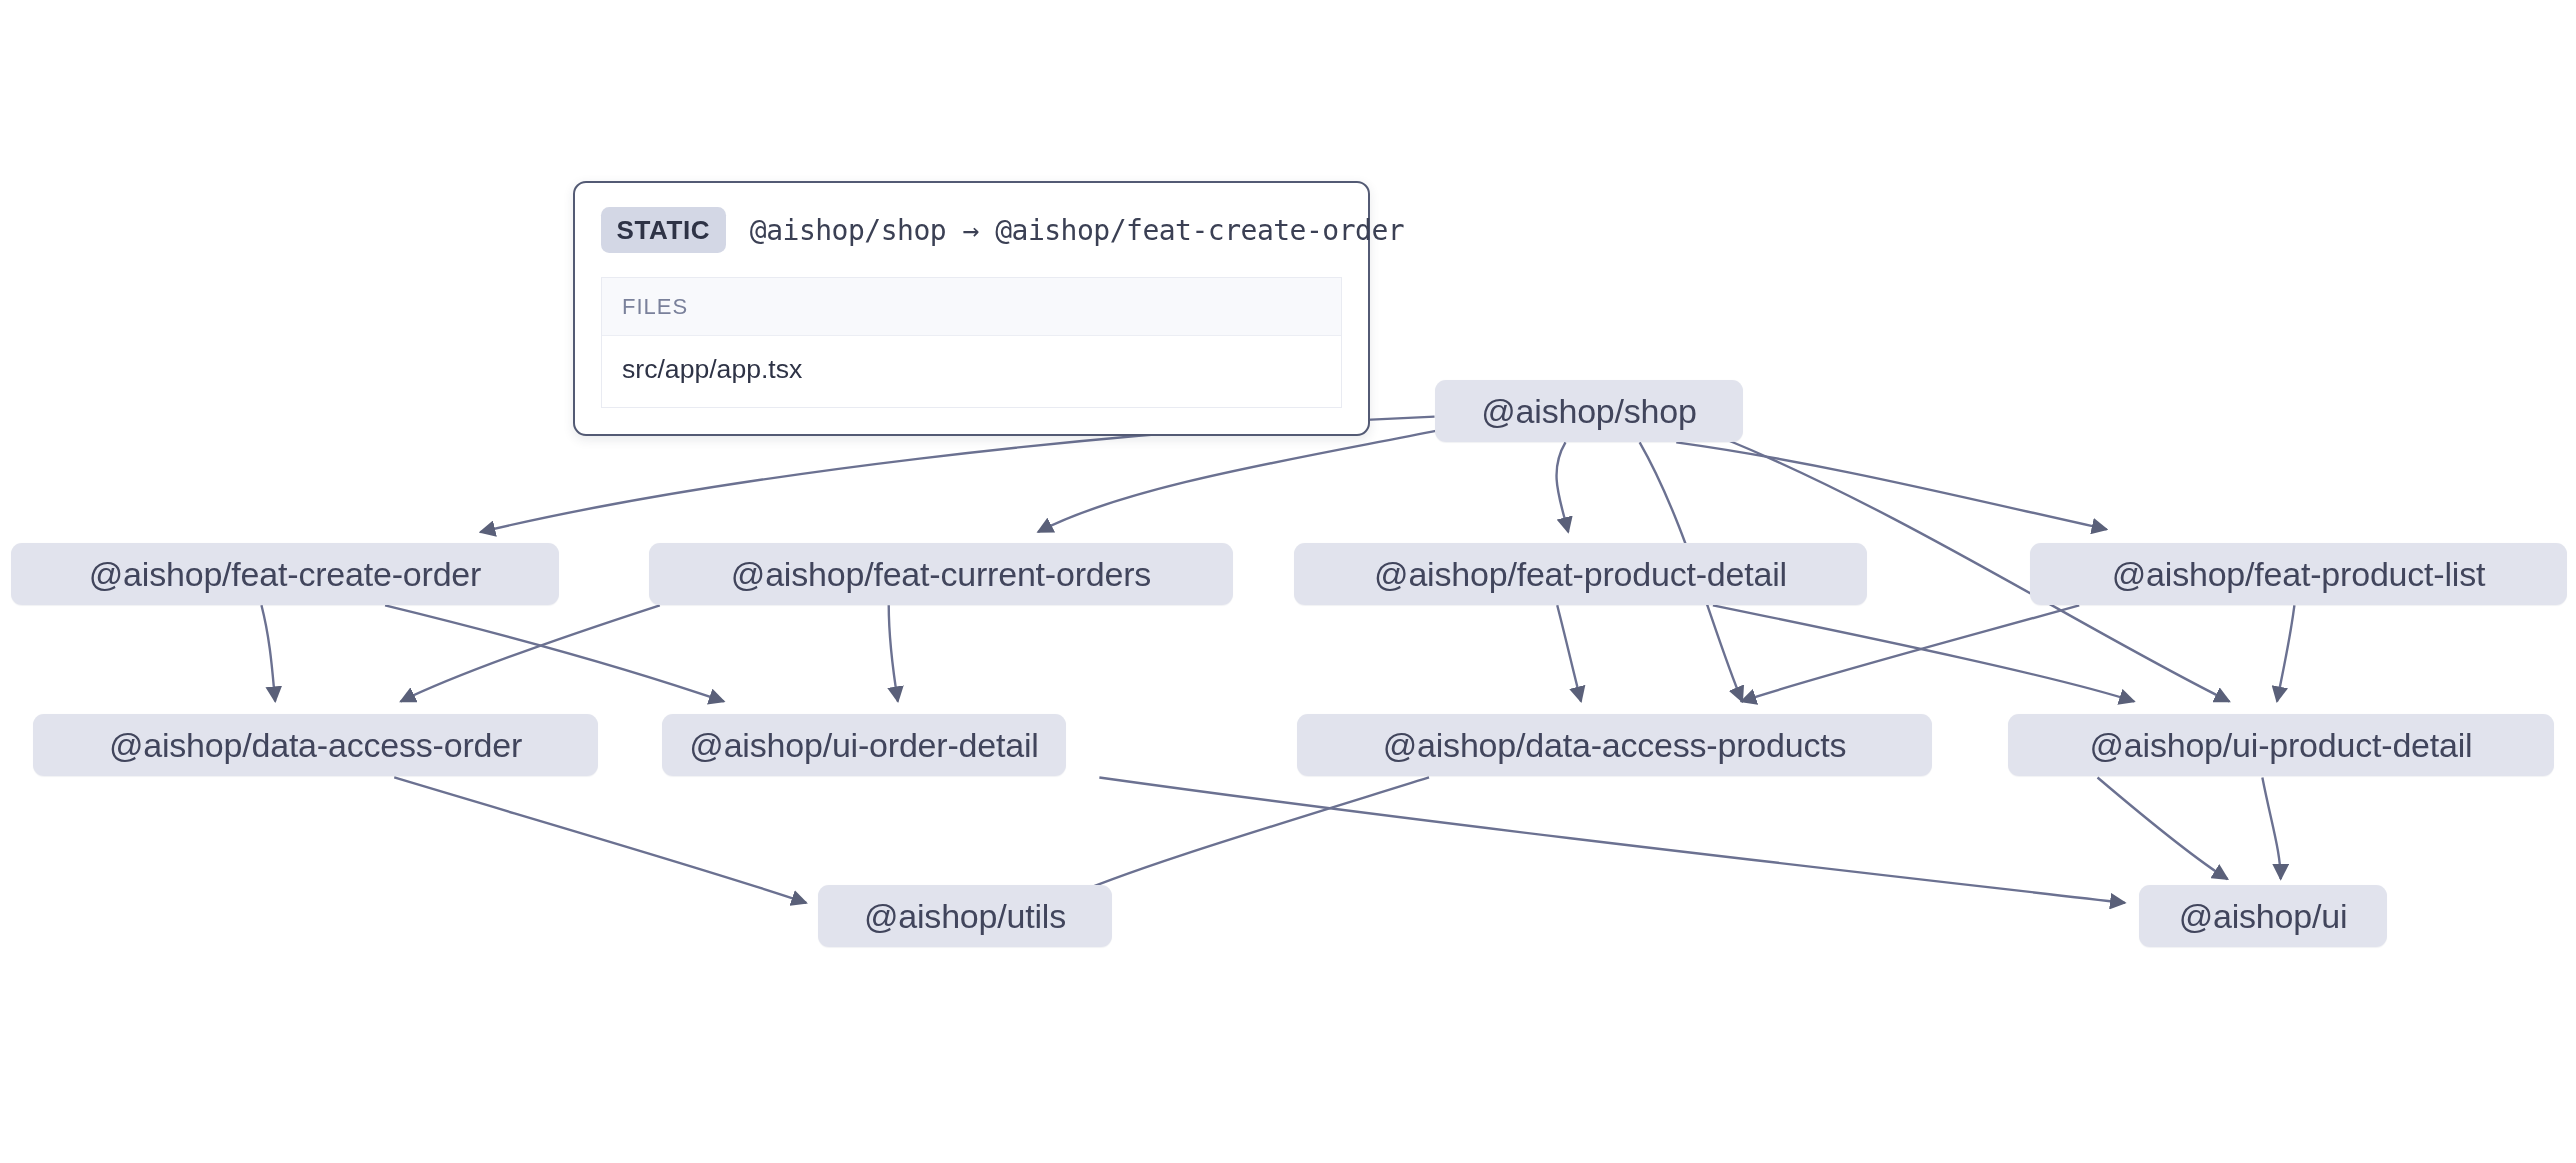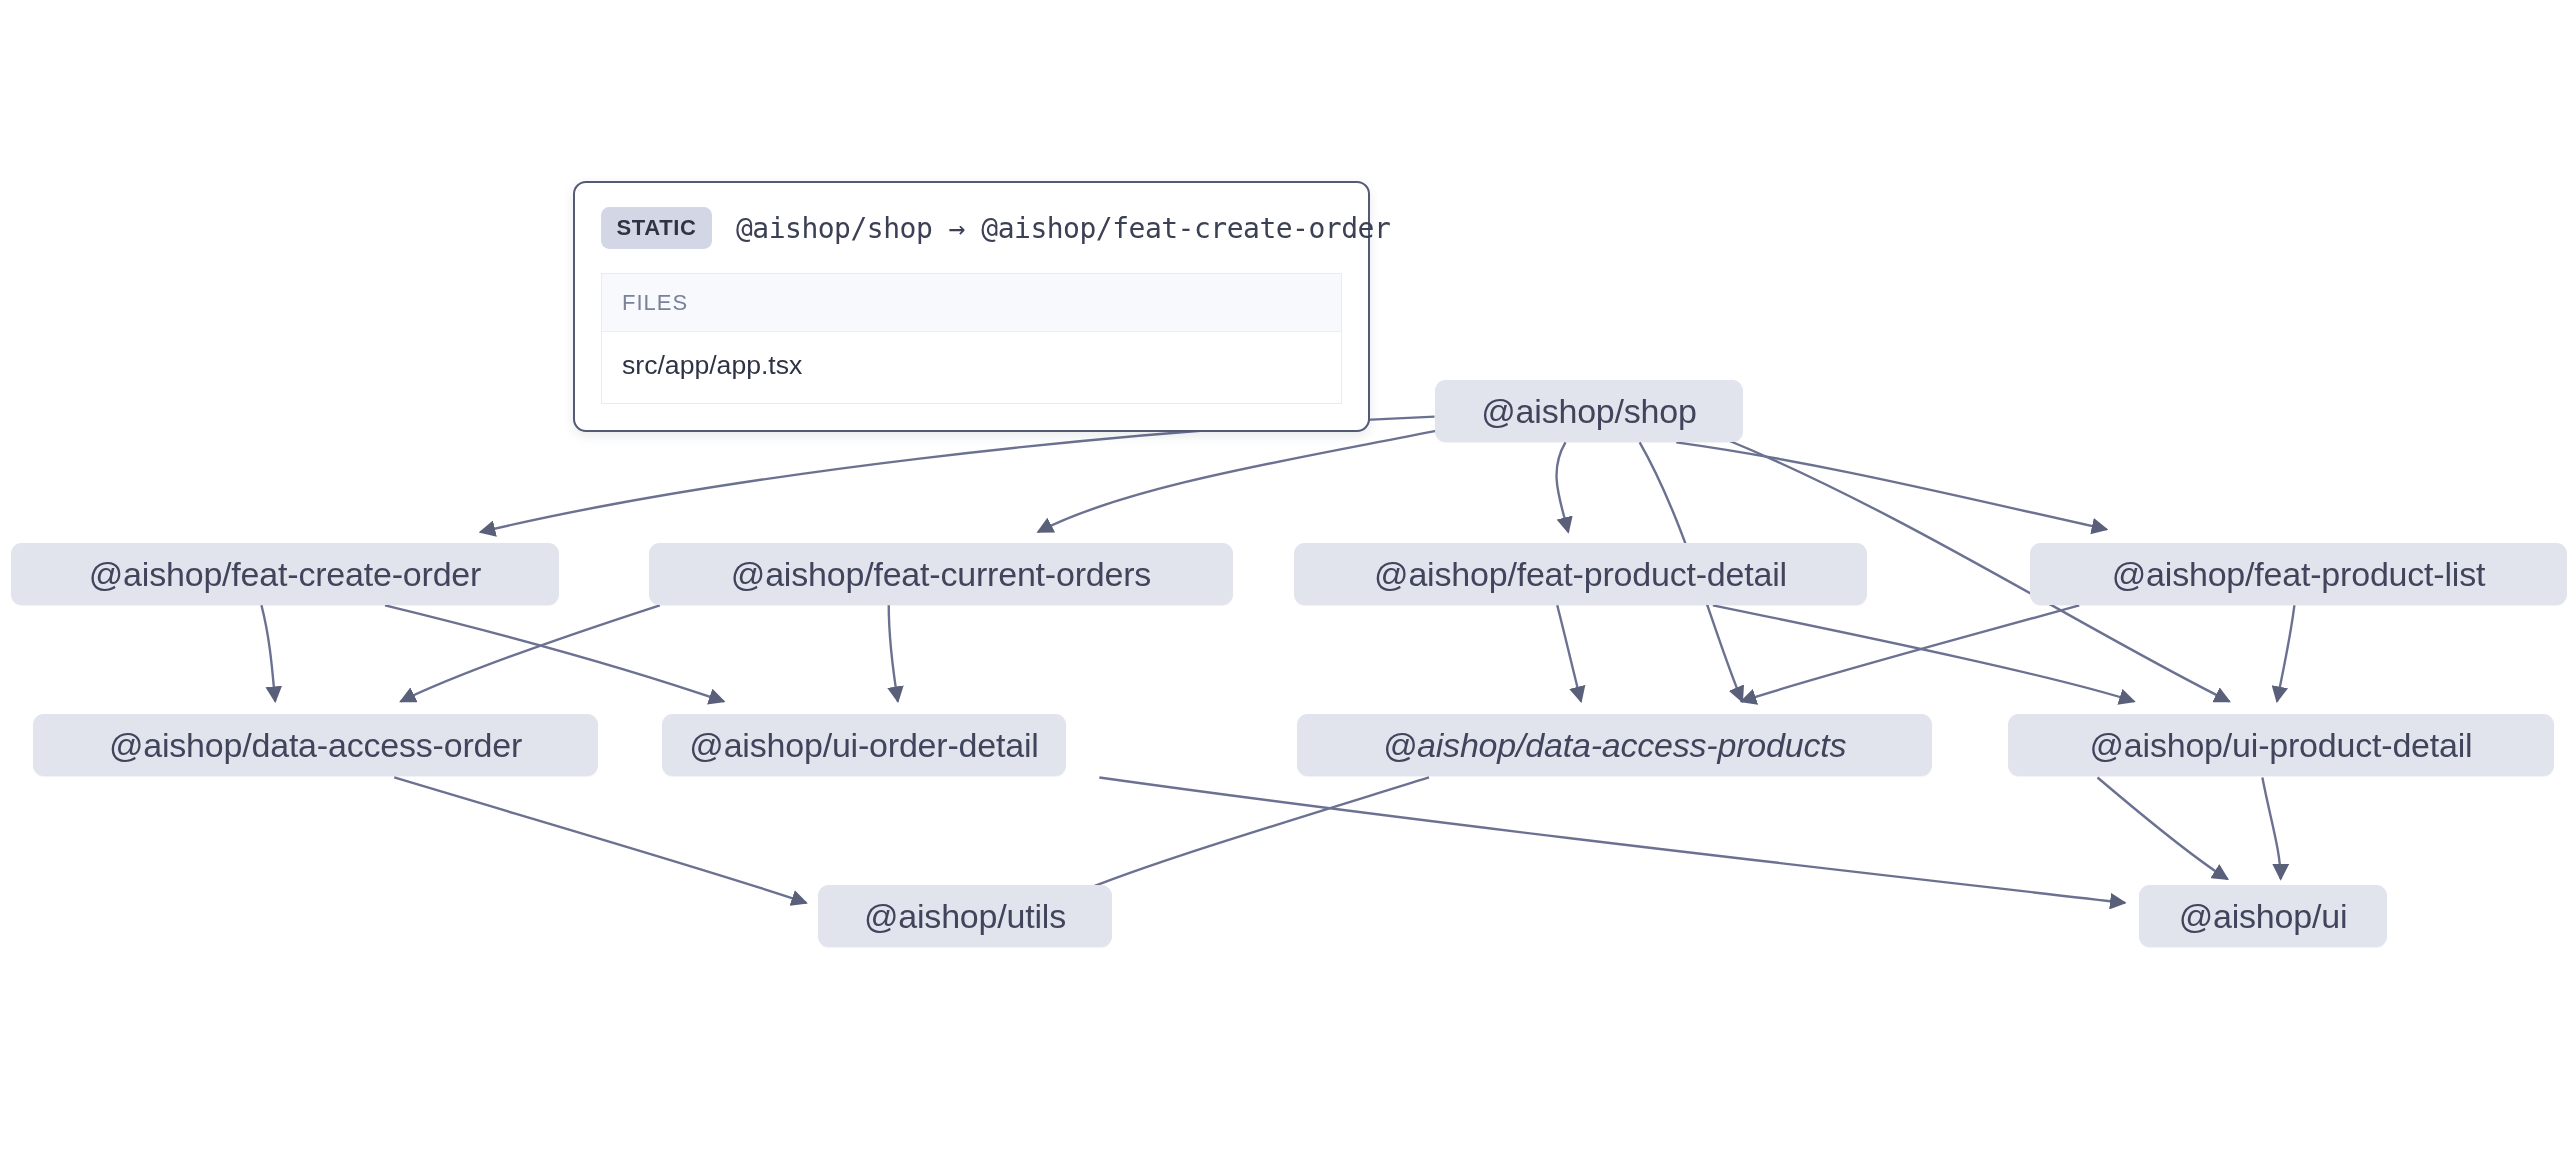--- a/index.html
+++ b/index.html
@@ -58,21 +58,21 @@
   }
   #popover-head {
     display: flex;
     align-items: center;
     gap: 24px;
     margin-bottom: 24px;
   }
   #static-badge {
     background: #d3d7e5;
     color: #2e3346;
-    font-size: 22px;
+    font-size: 26px;
     font-weight: bold;
     letter-spacing: 0.6px;
     border-radius: 8.2px;
     padding: 10px 15.6px;
     line-height: 1;
     font-family: "Liberation Sans", sans-serif;
   }
   #popover-title {
     font-family: "DejaVu Sans Mono", monospace;
     font-size: 28px;
@@ -160,21 +160,21 @@
   </div>
 
   <div class="node" style="left:33px; top:714px; width:565px;">
     <span class="node-label">@aishop/data-access-order</span>
   </div>
 
   <div class="node" style="left:662px; top:714px; width:404px;">
     <span class="node-label">@aishop/ui-order-detail</span>
   </div>
 
-  <div class="node" style="left:1297px; top:714px; width:635px;font-style:italic;">
+  <div class="node" style="left:1297px; top:714px; width:635px;">
     <span class="node-label">@aishop/data-access-products</span>
   </div>
 
   <div class="node" style="left:1997px; top:714px; width:546px;margin-left:11px;">
     <span class="node-label">@aishop/ui-product-detail</span>
   </div>
 
   <div class="node" style="left:818px; top:885px; width:294px;">
     <span class="node-label">@aishop/utils</span>
   </div>

